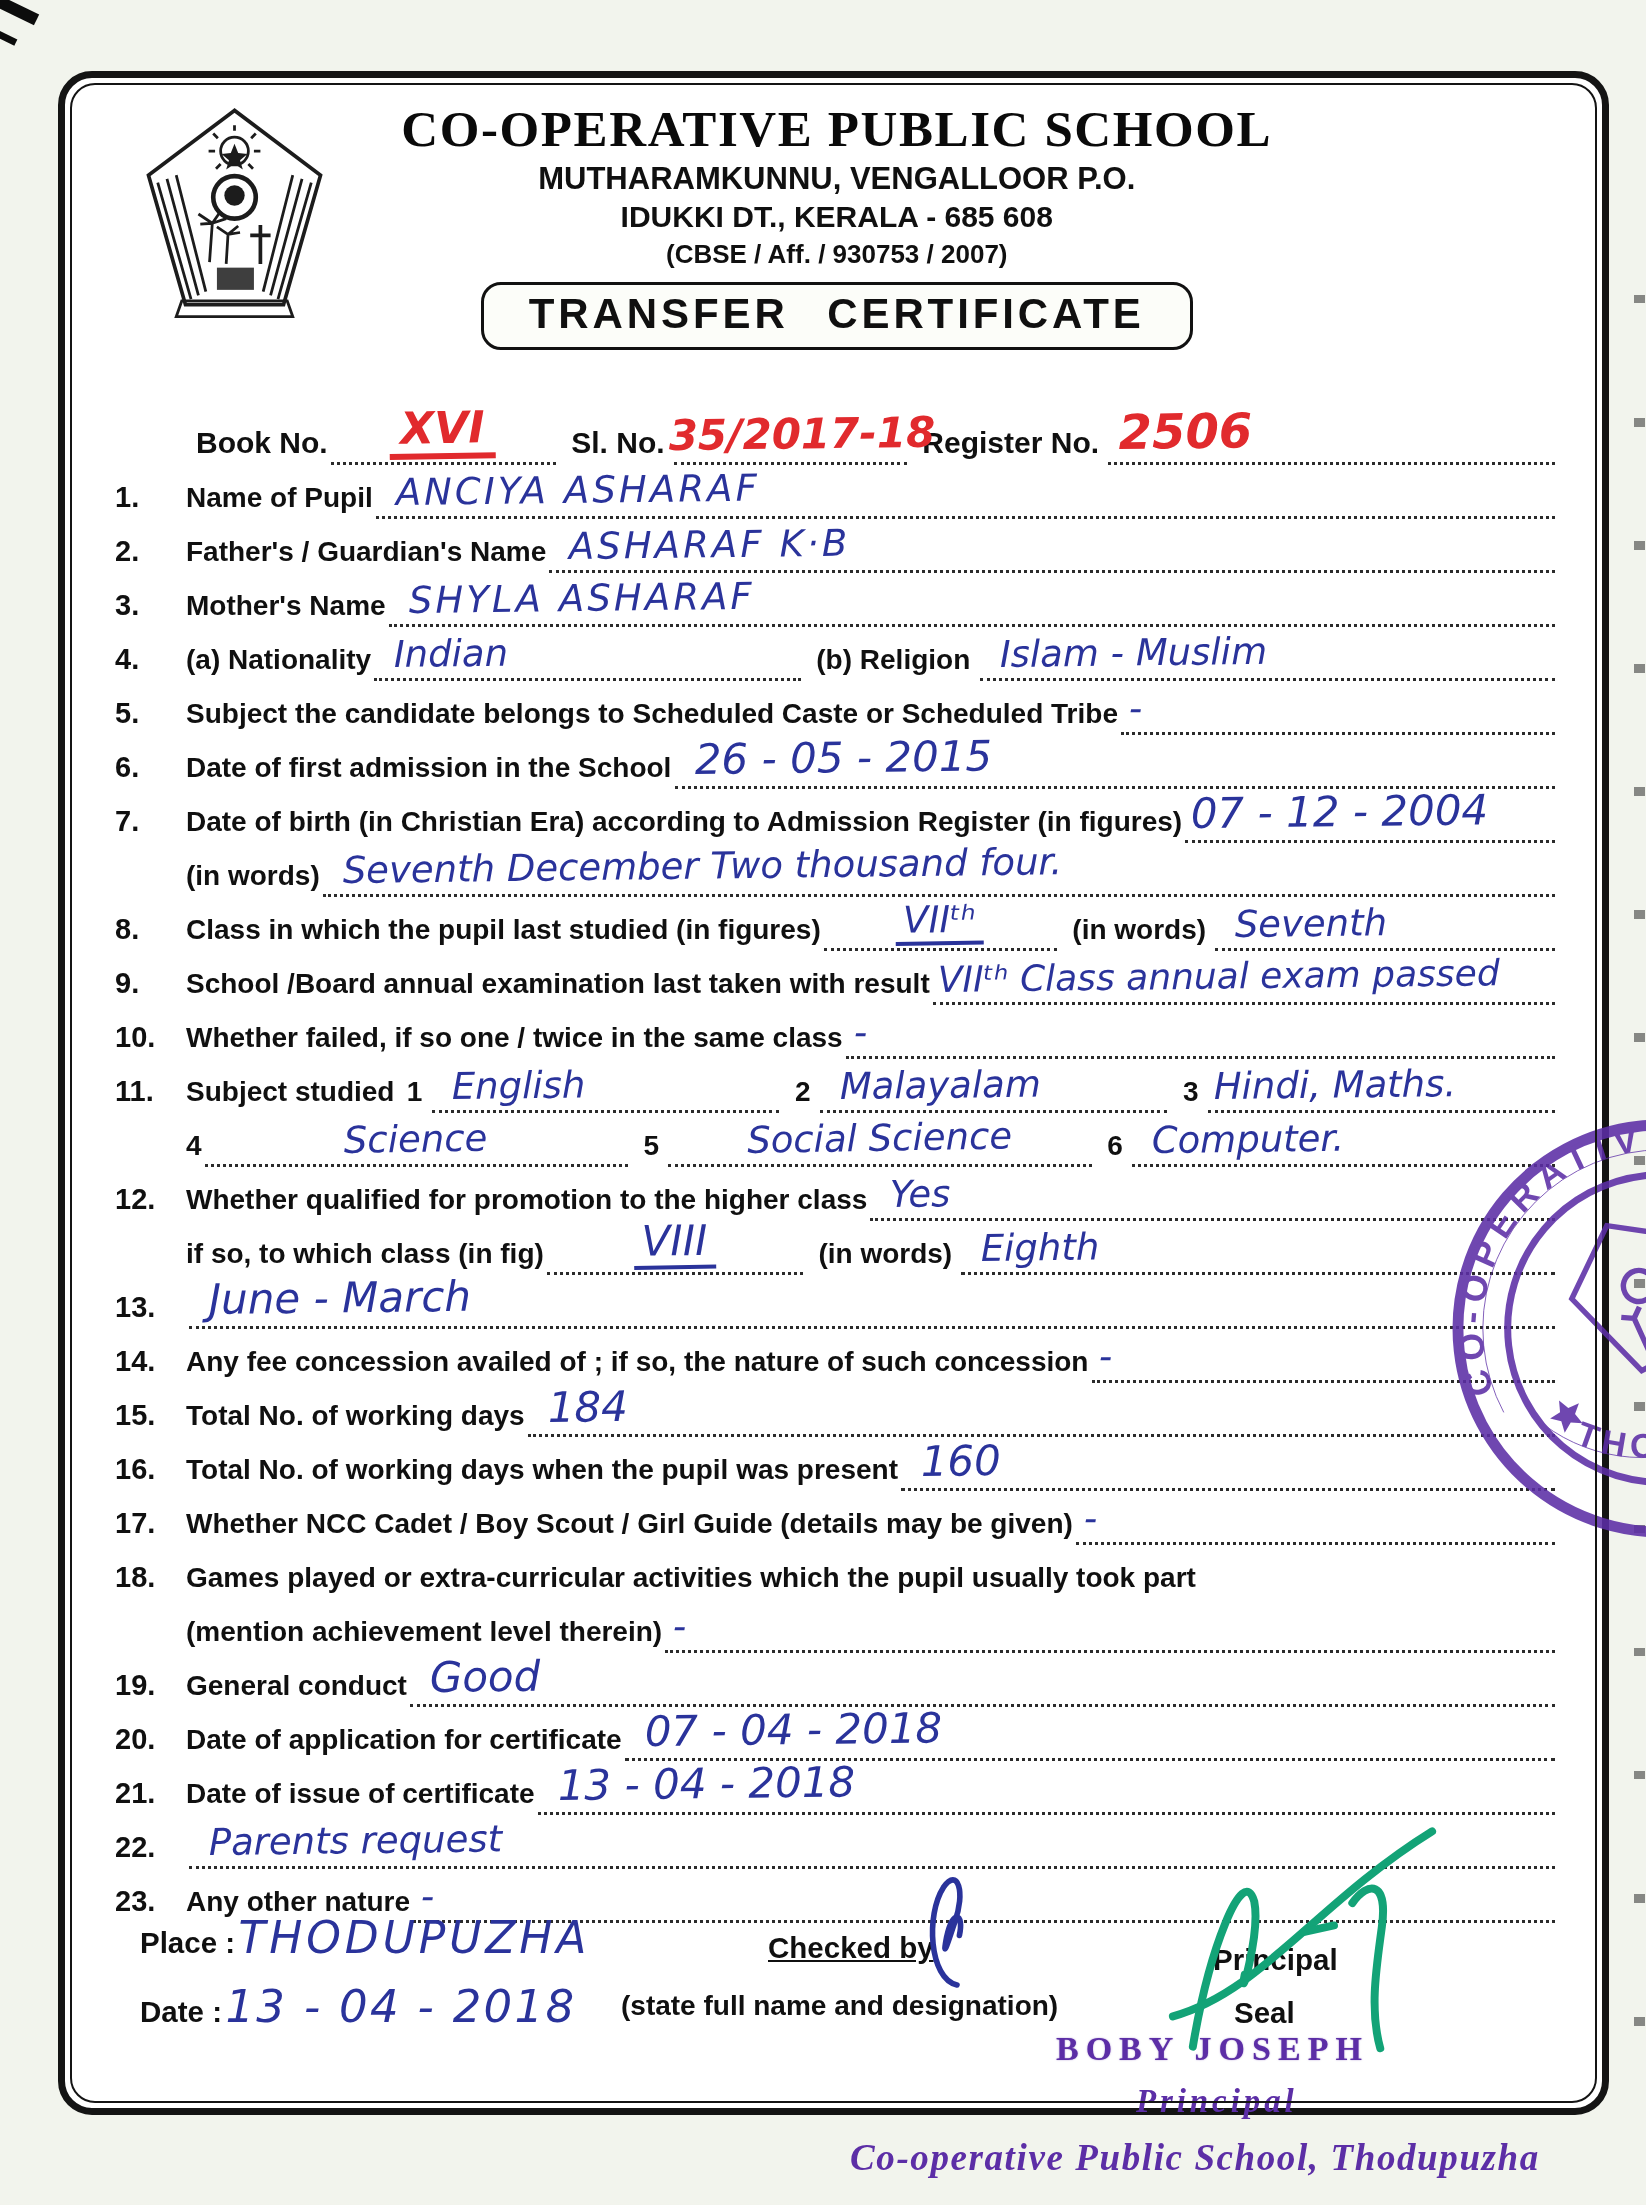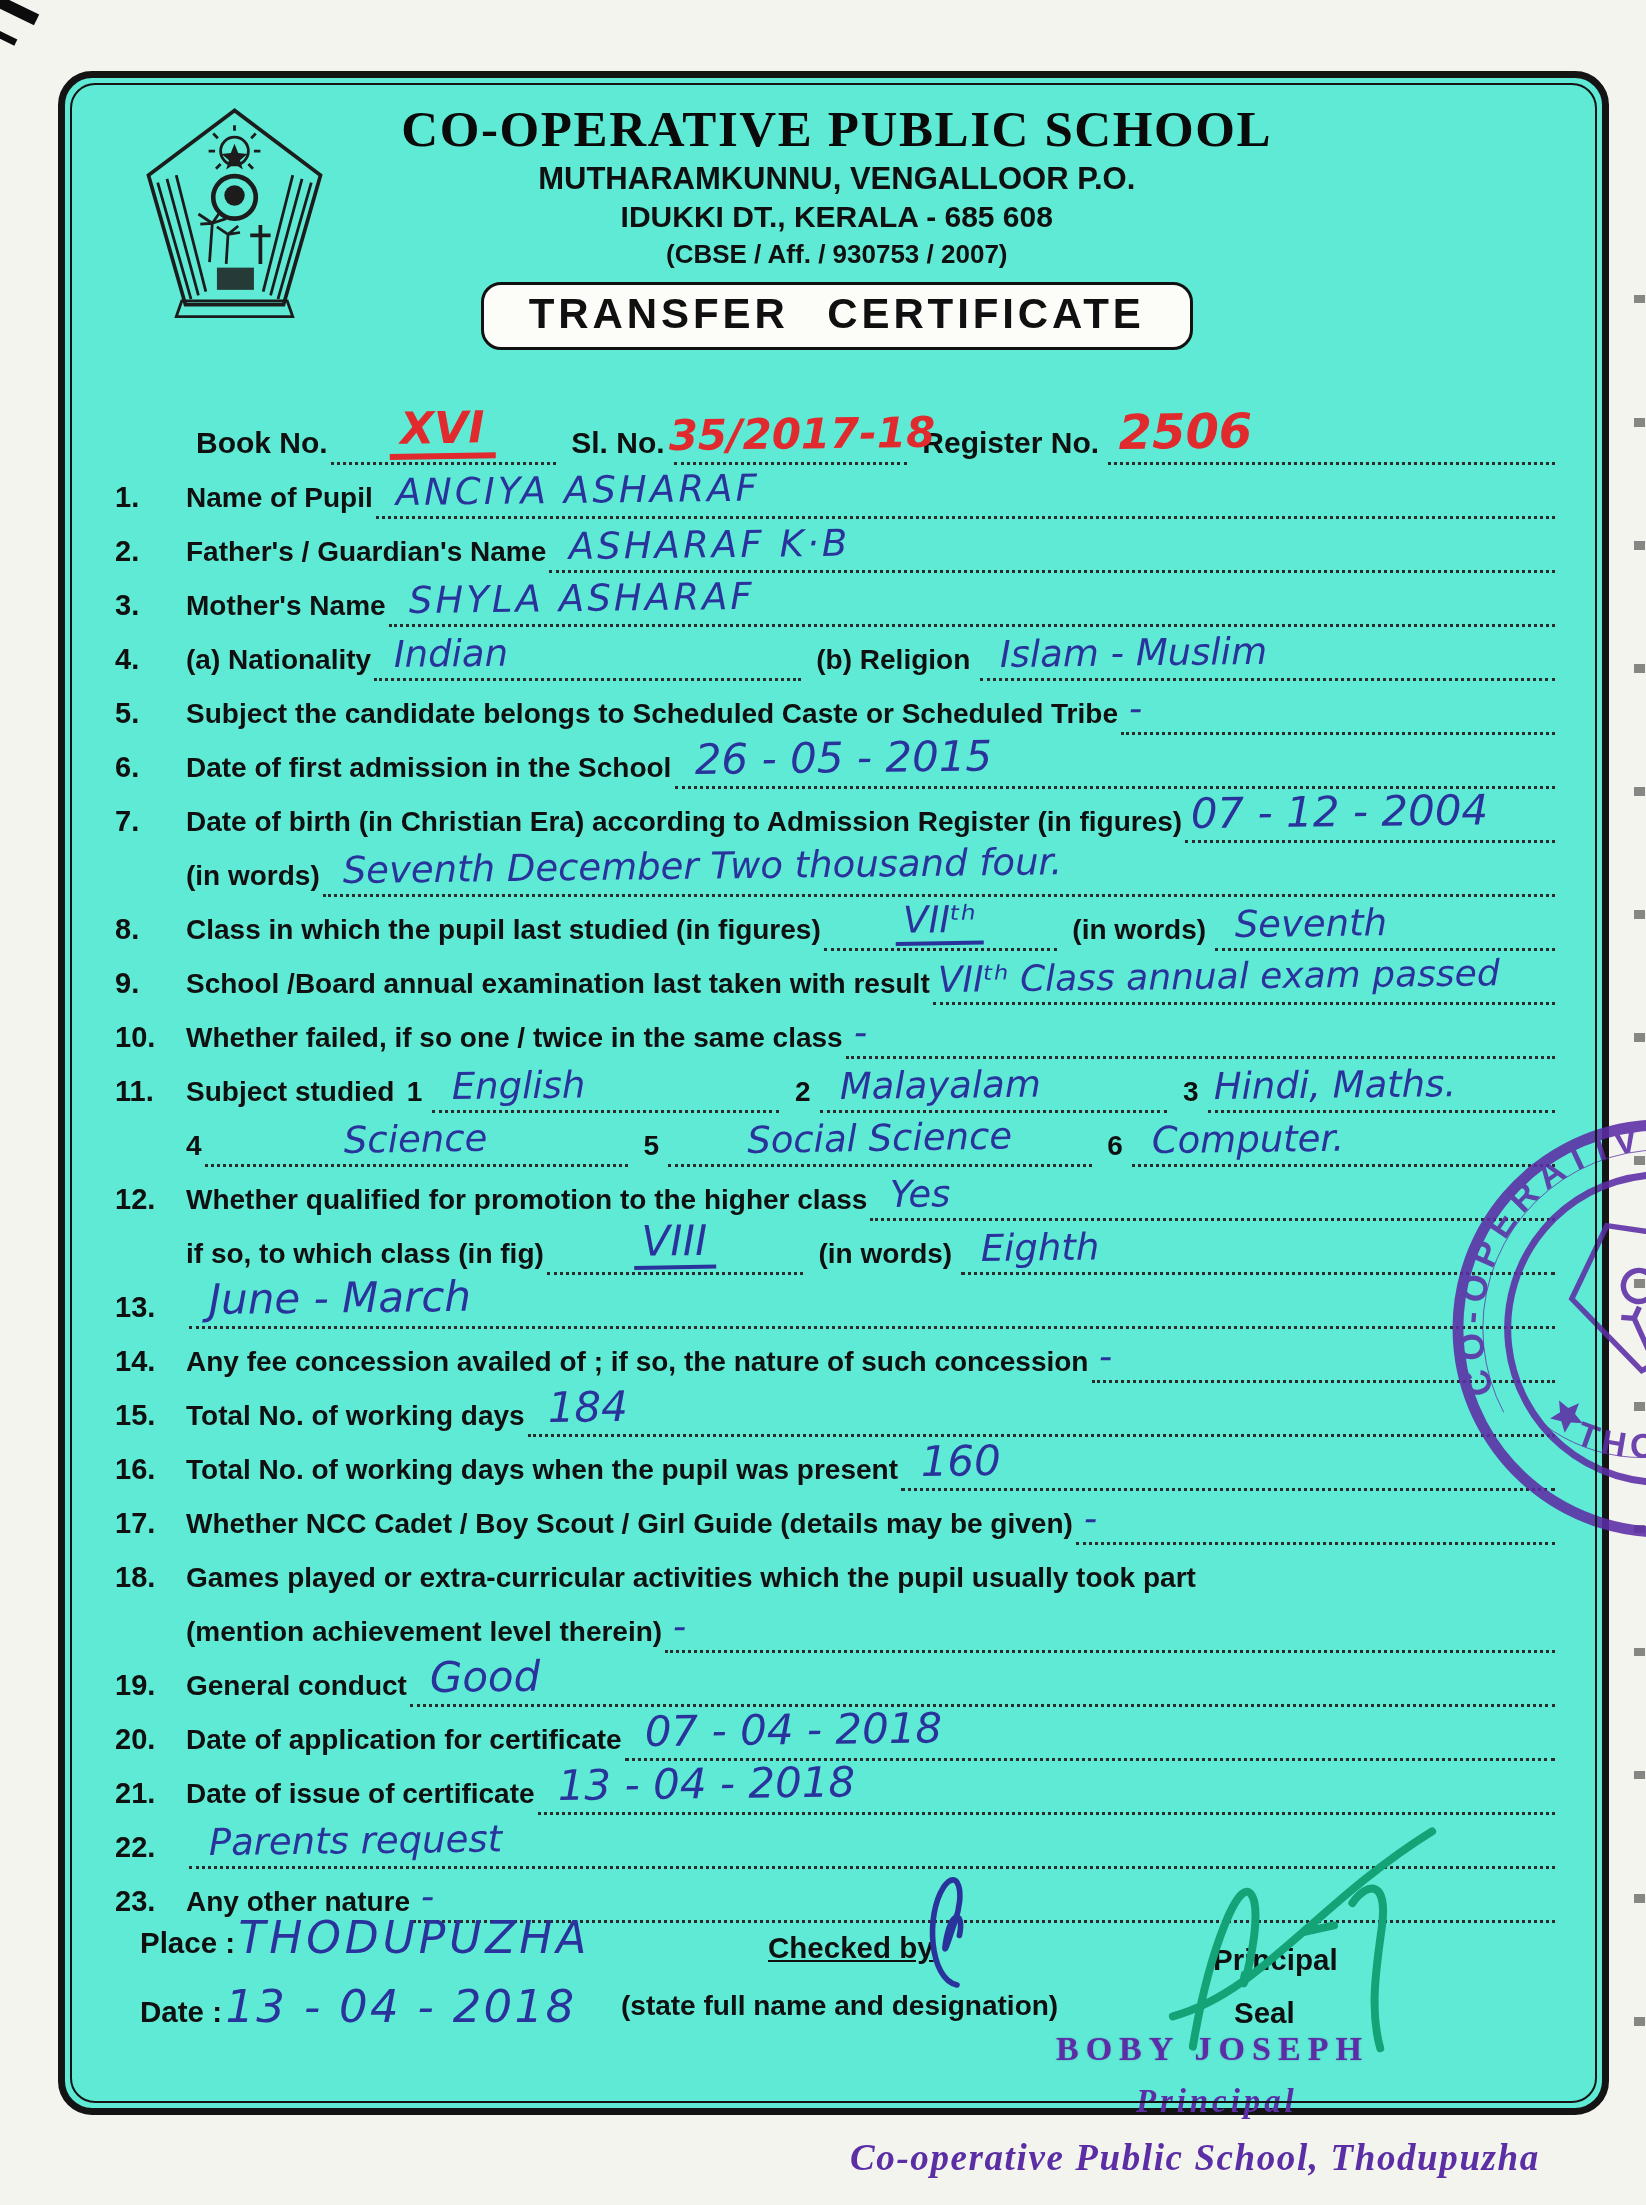--- a/index.html
+++ b/index.html
@@ -8,21 +8,21 @@
     background:#e6e9e1;font-family:"Liberation Sans",sans-serif;color:#101010;
   }
   .paper{position:absolute;inset:0;background:#f2f4ed;}
   
   .art-tl1{position:absolute;left:-11px;top:3.1px;width:50px;height:12.4px;background:#0c0c0c;transform:rotate(26deg);}
   .art-tl2{position:absolute;left:-6.2px;top:34px;width:23px;height:7px;background:#0c0c0c;transform:rotate(26deg);}
   .edge-dashes{position:absolute;right:1.6px;top:295px;width:11.7px;height:1787px;opacity:.55;
     background:repeating-linear-gradient(to bottom,#2e2e2e 0 8.5px,transparent 8.5px 123px);}
   
   .cert{position:absolute;left:58px;top:71px;width:1537px;height:2030px;
-    border:7px solid #141414;border-radius:34px;background:#5eead4;}
+    border:7px solid #141414;border-radius:34px;background:#ffffff;}
   .cert::after{content:"";position:absolute;inset:4.7px;border:2.3px solid #141414;border-radius:25px;pointer-events:none;}
   .content{position:absolute;inset:14px;padding:6.2px 29.5px 0 36px;}
   
   .hdr{position:relative;text-align:center;}
   .logo{position:absolute;left:20px;top:3.1px;width:199px;height:222px;}
   .school{font-family:"Liberation Serif",serif;font-weight:bold;font-size:51px;letter-spacing:1.6px;color:#0a0a0a;margin:1.6px 0 3.1px;}
   .addr1{font-weight:bold;font-size:31px;}
   .addr2{font-weight:bold;font-size:30px;margin-top:3.1px;}
   .aff{font-weight:bold;font-size:26px;margin-top:4.7px;}
   .titlebox{display:inline-block;margin-top:12.4px;padding:4.7px 45px 9.3px;border:3.9px solid #111;

